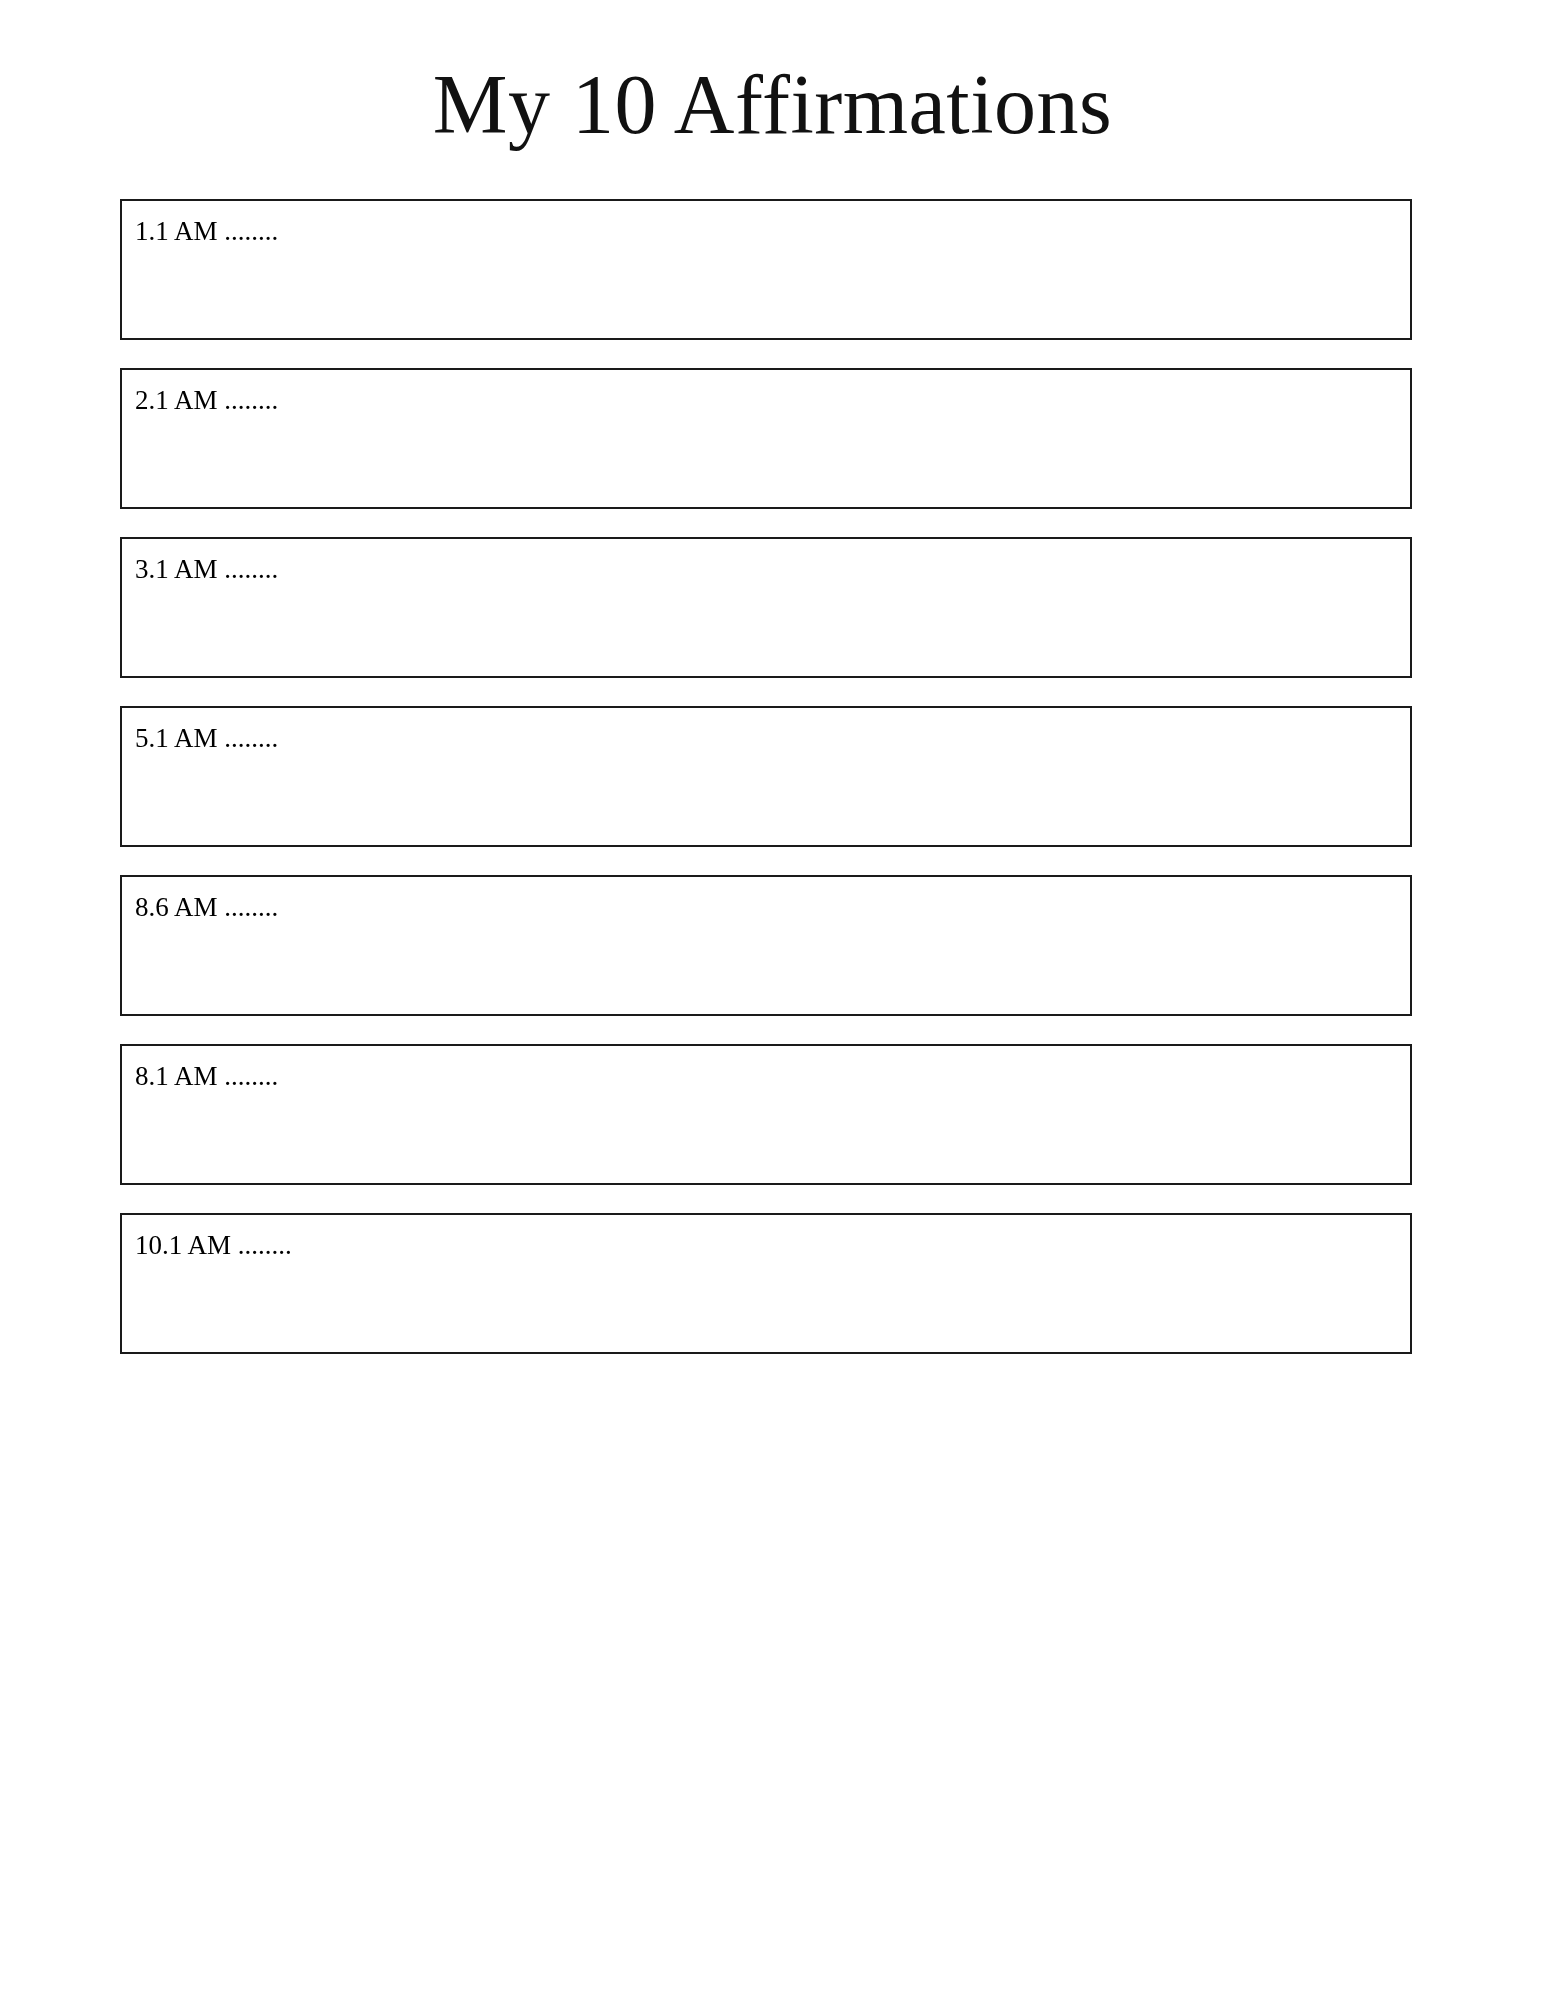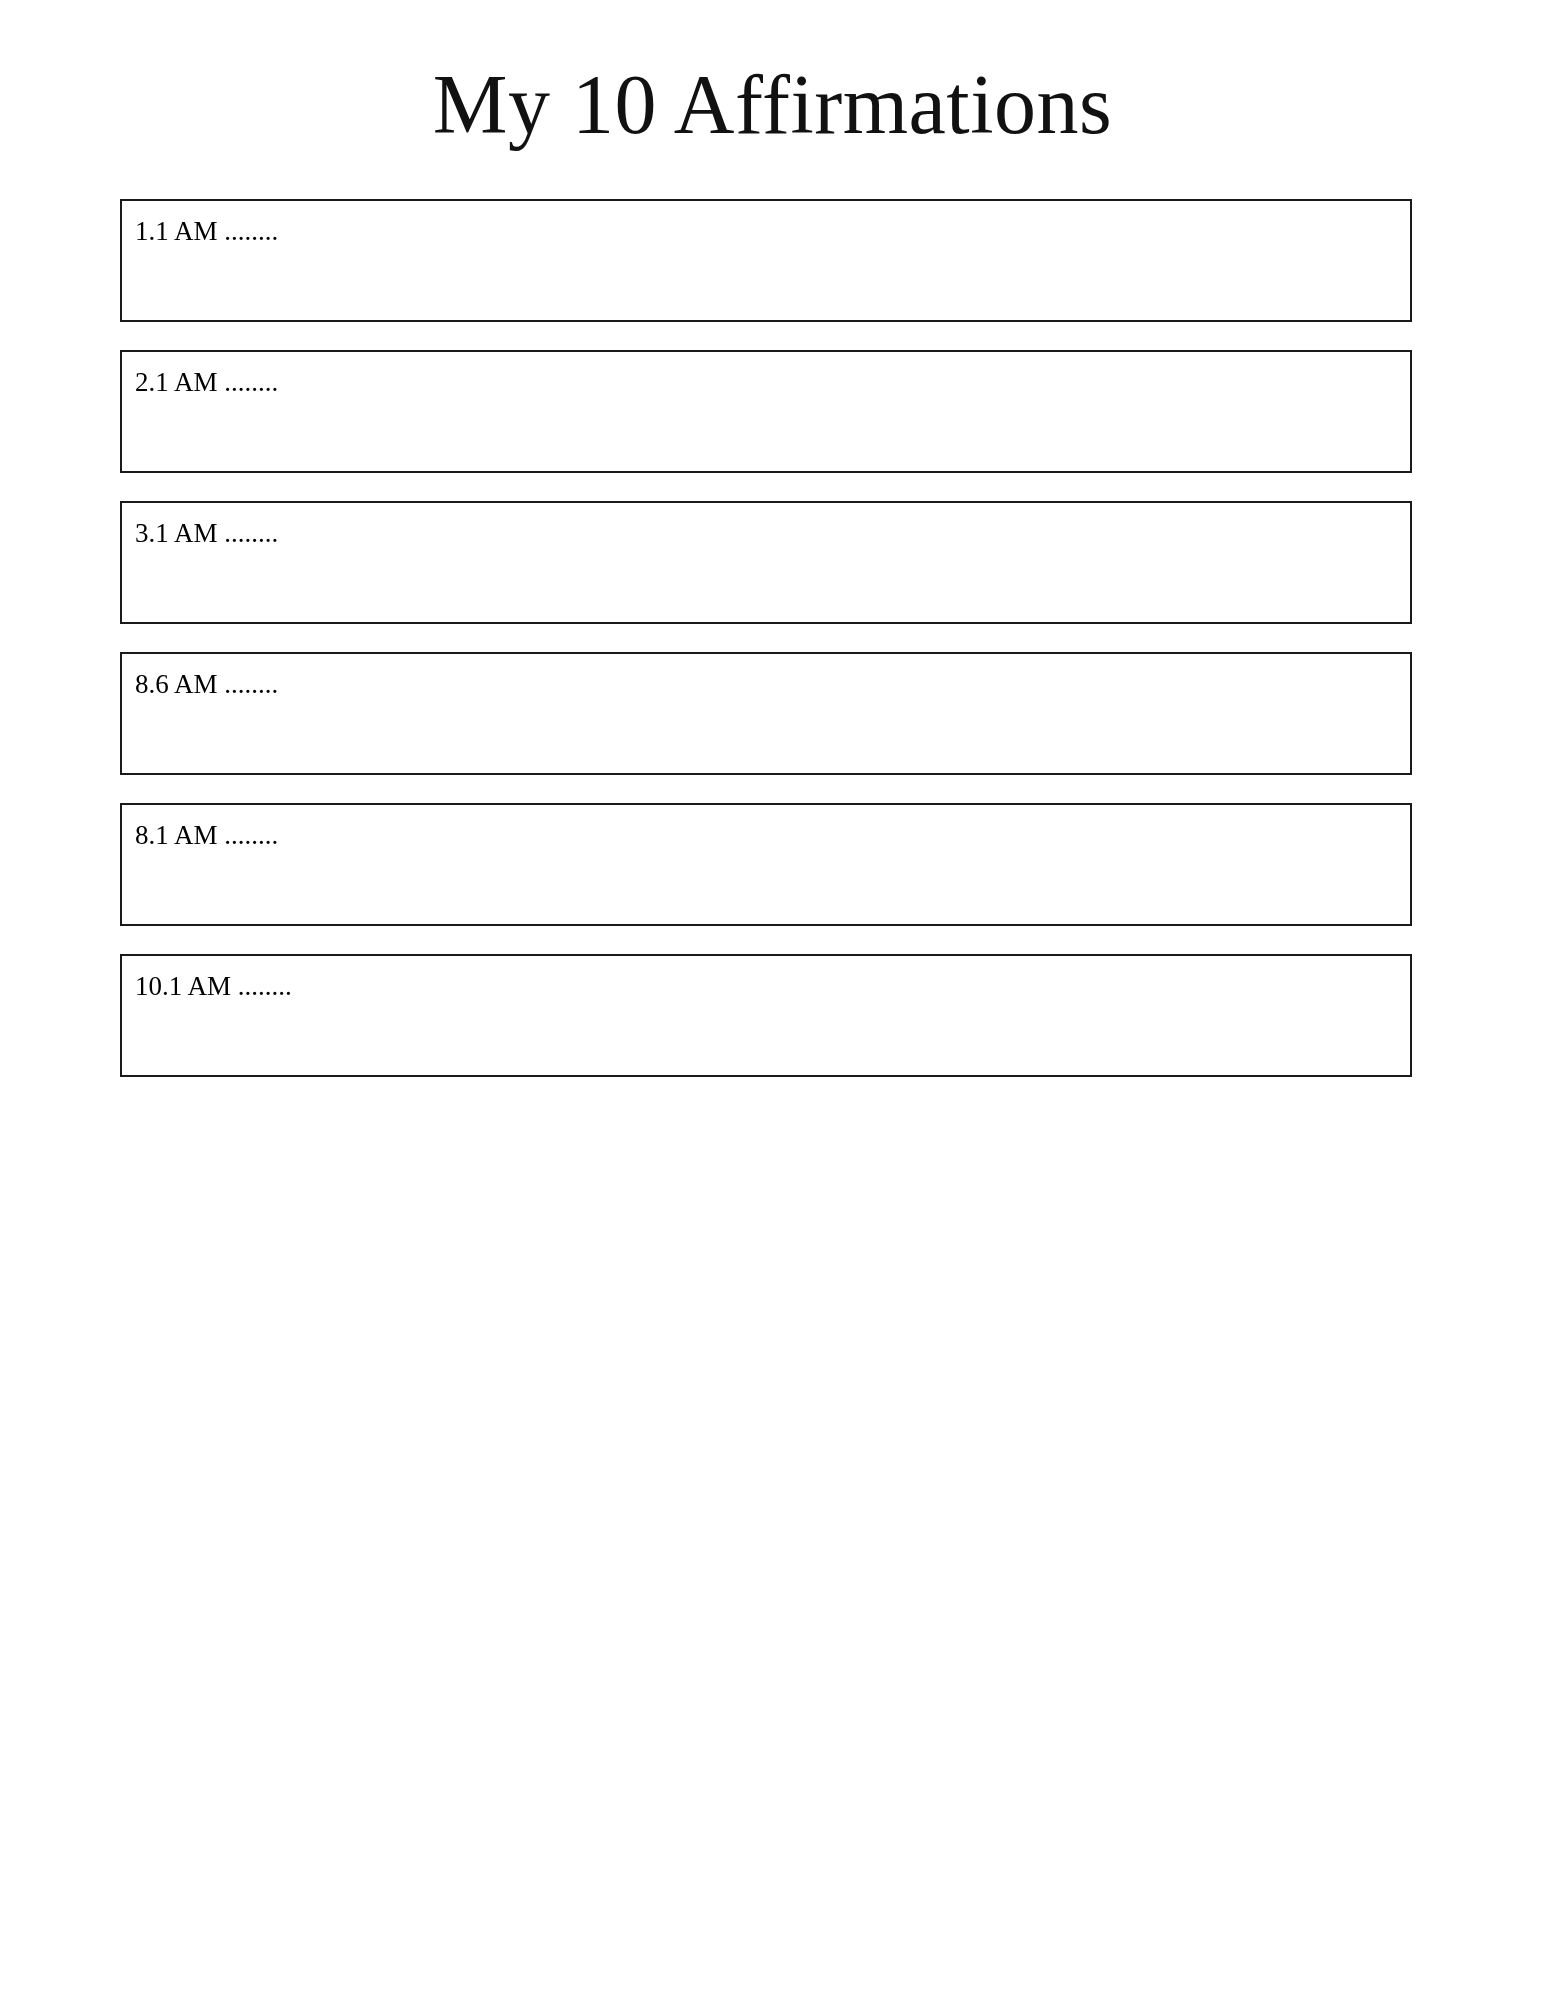--- a/index.html
+++ b/index.html
@@ -34,21 +34,21 @@
     color: #111111;
   }
   .boxes {
     margin-top: 52px;
     padding-left: 120px;
     padding-right: 133px;
   }
   .affirm-box {
     box-sizing: border-box;
     border: 2px solid #1a1a1a;
-    height: 123px;
+    height: 141px;
     margin-bottom: 28px;
     background: #ffffff;
     position: relative;
   }
   .affirm-label {
     position: absolute;
     top: 16px;
     left: 13px;
     font-family: "Liberation Serif", serif;
     font-size: 27px;
@@ -72,20 +72,23 @@
 
     <div class="affirm-box">
       <span class="affirm-label">2.1 AM ........</span>
     </div>
 
     <div class="affirm-box">
       <span class="affirm-label">3.1 AM ........</span>
     </div>
 
 
+    <div class="affirm-box">
+      <span class="affirm-label">5.1 AM ........</span>
+    </div>
 
     <div class="affirm-box">
       <span class="affirm-label">8.6 AM ........</span>
     </div>
 
 
     <div class="affirm-box">
       <span class="affirm-label">8.1 AM ........</span>
     </div>
 

